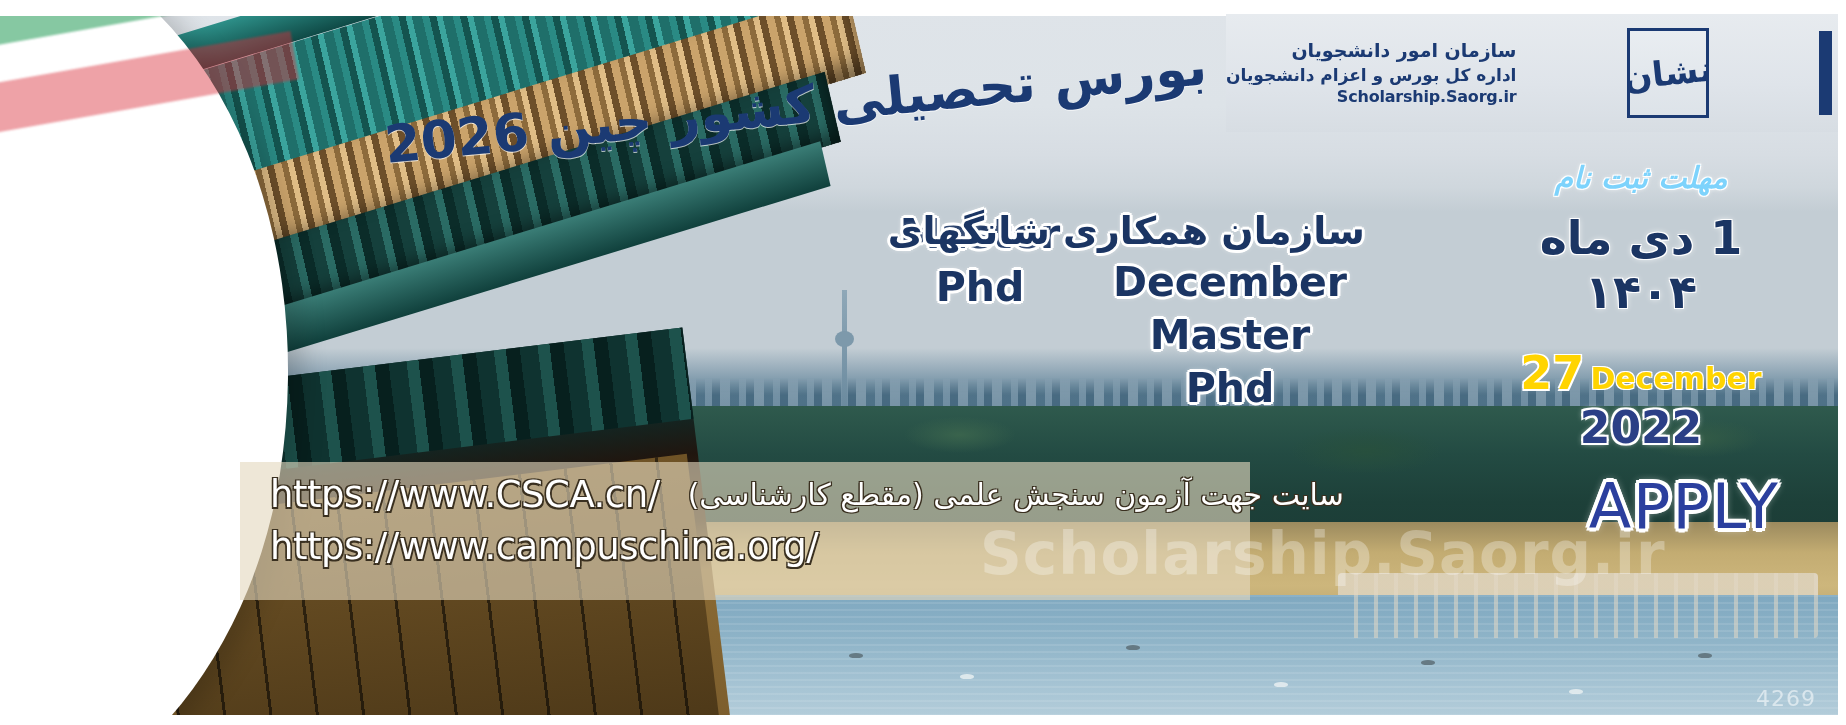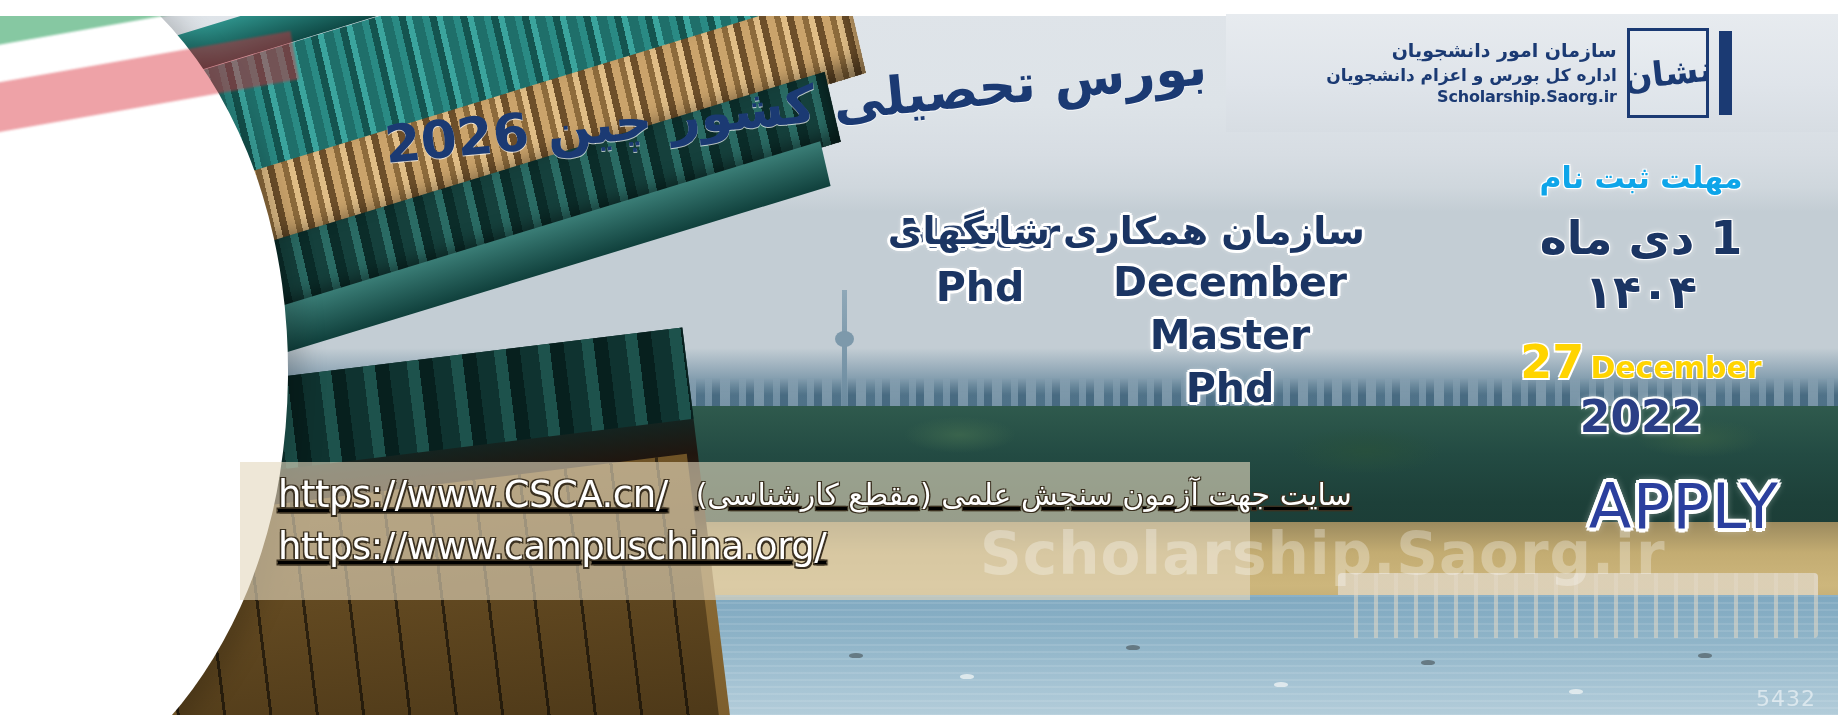--- a/index.html
+++ b/index.html
@@ -161,21 +161,21 @@
     filter:blur(1px);
   }
 
   
   .top-strip{
     position:absolute;left:0;right:0;top:0;height:16px;background:#ffffff;
   }
   .header{
     position:absolute;right:0;top:14px;width:620px;height:118px;
     background:linear-gradient(180deg,#e7ebef 0%,#dfe4ea 60%,#d7dde3 100%);
-    display:flex;align-items:center;justify-content:center;gap:10px;
+    display:flex;align-items:center;justify-content:space-between;gap:10px;
     padding-right:14px;box-sizing:border-box;
   }
   .org-text{
     text-align:right;color:#1b3a73;direction:rtl;line-height:1.35;
   }
   .org-line1{font-size:19px;font-weight:bold;letter-spacing:-.3px;}
   .org-line2{font-size:17px;font-weight:bold;letter-spacing:-.3px;}
   .org-site{font-size:16px;font-weight:bold;letter-spacing:-.2px;direction:ltr;text-align:right;}
   .logo-box{
     width:76px;height:84px;border:3px solid #1b3a73;position:relative;flex:0 0 auto;
@@ -219,29 +219,30 @@
     font-size:38px;line-height:1.25;direction:rtl;white-space:nowrap;
     letter-spacing:-.5px;
   }
   .col-sco .t{font-size:41px;line-height:1.30;}
 
   
   .deadline{
     position:absolute;right:40px;top:160px;width:330px;text-align:center;direction:rtl;
   }
   .dl-label{
-    font-size:30px;font-weight:bold;color:#0ea5e9;letter-spacing:-.5px;
+    font-size:30px;font-weight:bold;color:#7dd3fc;letter-spacing:-.5px;
     text-shadow:-1px -1px 0 #fff,1px -1px 0 #fff,-1px 1px 0 #fff,1px 1px 0 #fff,0 0 5px rgba(255,255,255,.9);
+    font-style:italic;
   }
   .dl-fa{
     margin-top:16px;font-size:46px;font-weight:bold;color:#1b3563;letter-spacing:-1px;
     text-shadow:-1px -1px 0 #fff,1px -1px 0 #fff,-1px 1px 0 #fff,1px 1px 0 #fff,0 0 6px rgba(255,255,255,.85);
   }
   .dl-en{
-    margin-top:16px;direction:ltr;display:flex;align-items:baseline;justify-content:center;gap:6px;
+    margin-top:27px;direction:ltr;display:flex;align-items:baseline;justify-content:center;gap:6px;
   }
   .dl-day{
     font-size:46px;font-weight:bold;color:#ffd400;
     text-shadow:-1.5px -1.5px 0 #fff,1.5px -1.5px 0 #fff,-1.5px 1.5px 0 #fff,1.5px 1.5px 0 #fff;
   }
   .dl-mon{
     font-size:30px;font-weight:bold;color:#ffd400;
     text-shadow:-1px -1px 0 #fff,1px -1px 0 #fff,-1px 1px 0 #fff,1px 1px 0 #fff;
   }
   .dl-year{
@@ -256,21 +257,21 @@
       -4px 0 0 #fff, 4px 0 0 #fff, 0 -4px 0 #fff, 0 4px 0 #fff,
       0 0 10px rgba(255,255,255,.95);
   }
 
   
   .url-banner{
     position:absolute;left:240px;top:462px;width:1010px;height:138px;
     background:rgba(228,216,190,.62);
   }
   .url-lines{
-    position:absolute;left:278px;top:468px;width:980px;text-decoration:underline;
+    position:absolute;left:270px;top:468px;width:980px;
   }
   .url-row{display:flex;align-items:center;gap:28px;direction:ltr;height:52px;}
   .url{
     font-size:37px;color:#ffffff;letter-spacing:-.5px;white-space:nowrap;
     text-shadow:-1.5px -1.5px 0 #3a3020,1.5px -1.5px 0 #3a3020,-1.5px 1.5px 0 #3a3020,1.5px 1.5px 0 #3a3020;
   }
   .url-fa{
     direction:rtl;font-size:30px;color:#ffffff;white-space:nowrap;letter-spacing:-.5px;
     text-shadow:-1.2px -1.2px 0 #3a3020,1.2px -1.2px 0 #3a3020,-1.2px 1.2px 0 #3a3020,1.2px 1.2px 0 #3a3020;
   }
@@ -371,17 +372,17 @@
     <div class="url-row">
       <span class="url">https://www.CSCA.cn/</span>
       <span class="url-fa">سایت جهت آزمون سنجش علمی (مقطع کارشناسی)</span>
     </div>
     <div class="url-row">
       <span class="url">https://www.campuschina.org/</span>
     </div>
   </div>
 
   <div class="watermark">Scholarship.Saorg.ir</div>
-  <div class="corner-num">5432</div>
+  <div class="corner-num">4269</div>
 
   <div class="bottom-white"></div>
   <div class="right-white"></div>
 </div>
 
 </body></html>

